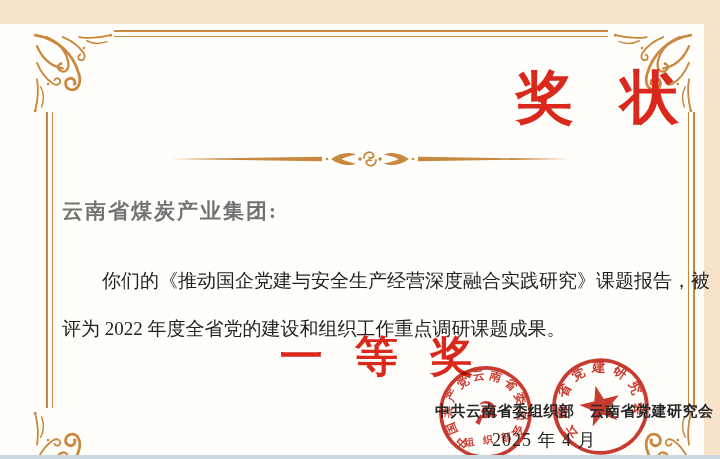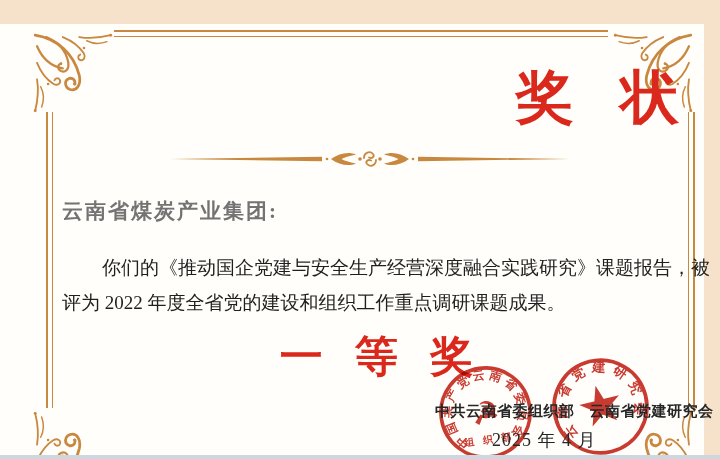--- a/index.html
+++ b/index.html
@@ -29,21 +29,21 @@
          font-size:58px;font-weight:bold;color:var(--title-red);letter-spacing:0.28em;line-height:1.1;}
 
   .divider{position:absolute;top:146px;left:50%;margin-left:10px;transform:translateX(-50%);
            width:400px;height:26px;color:var(--gold);}
 
   .recipient{position:absolute;left:62px;top:197px;font-size:21px;font-weight:bold;
              color:#737373;letter-spacing:2px;}
 
   .body-text{position:absolute;left:62px;top:250px;right:24px;font-size:19px;
              line-height:35px;color:var(--ink,#1f1f1f);}
-  .body-text .line{white-space:nowrap;}
+  .body-text .line{white-space:nowrap;margin-top:13px;}
   .body-text .line.indent{text-indent:2.1em;}
 
   .award{position:absolute;top:328px;left:46px;right:13px;text-align:center;text-indent:0.25em;
          font-size:43px;font-weight:bold;color:var(--title-red);letter-spacing:0.25em;}
 
   .seal{position:absolute;z-index:1;opacity:0.92;mix-blend-mode:multiply;}
   .seal-left{left:436px;top:363px;width:99px;height:99px;transform:rotate(-8deg);}
   .seal-right{left:549px;top:355px;width:103px;height:103px;transform:rotate(-14deg);}
   .seal circle{fill:none;stroke:var(--seal-red);stroke-width:3.6;}
   .seal text{fill:var(--seal-red);font-family:"Liberation Sans",sans-serif;font-weight:bold;}

